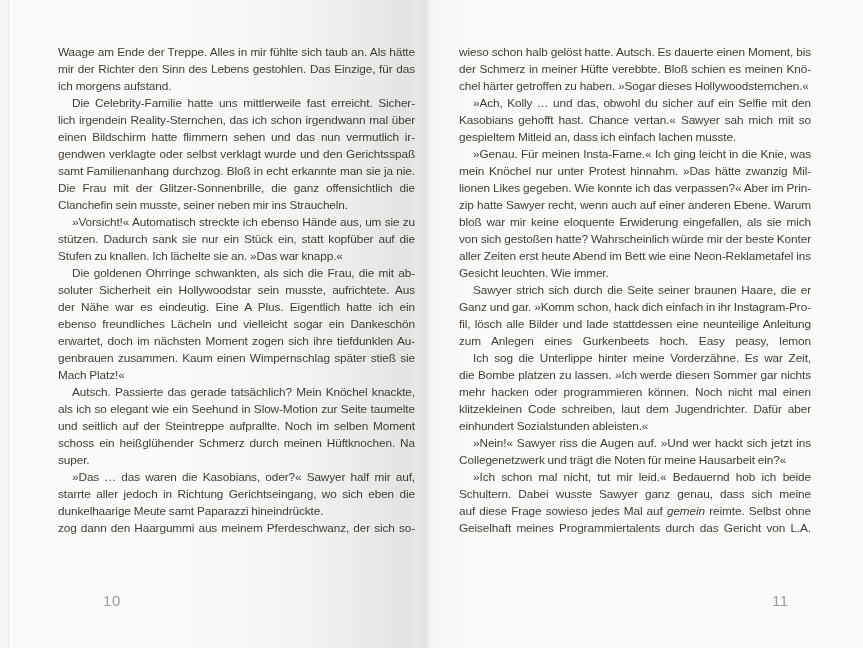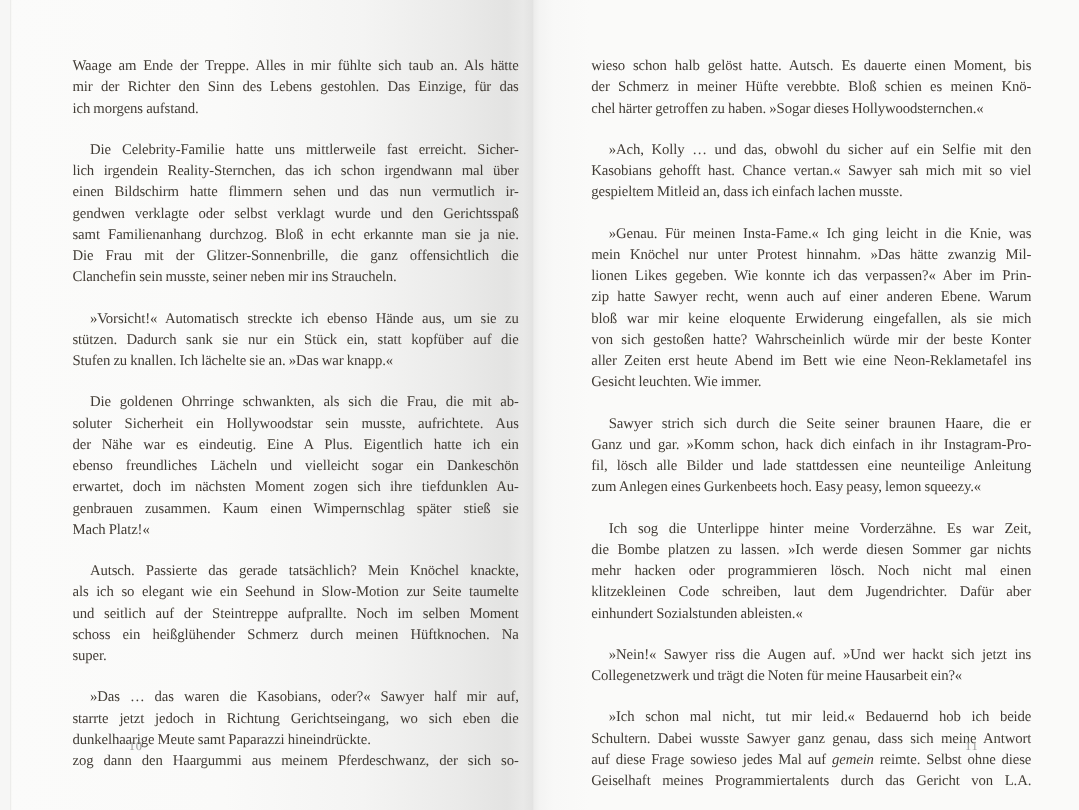--- a/index.html
+++ b/index.html
@@ -4,21 +4,21 @@
 <style>
   html, body {
     margin: 0; padding: 0;
     width: 863px; height: 648px;
     background: #fafaf9;
     overflow: hidden;
   }
   .spread {
     position: relative;
     width: 863px; height: 500px;
-    font-family: Liberation Serif, serif;
+    font-family: Liberation Sans, sans-serif;
   }
   .page { position: absolute; top: 0; height: 648px; }
   .page-left {
     left: 0; width: 427px;
     background: linear-gradient(to right,
       #fbfbfa 0%, #fafaf9 42%, #f4f4f3 68%,
       #eaeae9 86%, #e3e3e2 95%, #e9e9e8 98%, #e2e2e1 100%);
   }
   .page-right {
     left: 427px; width: 436px;
@@ -34,34 +34,34 @@
     background: #ededeb;
   }
   .text-col {
     position: absolute; top: 44px;
     font-size: 11.8px; line-height: 17px;
     color: #423c35;
     letter-spacing: -0.1px;
     word-spacing: -0.3px;
   }
   .col-left  { left: 58px; width: 357px; }
-  .col-right { left: 46px; width: 352px; }
+  .col-right { left: 32px; width: 352px; }
   .line {
     text-align: justify;
     text-align-last: justify;
     height: 17px;
     overflow: hidden;
     hyphens: none;
   }
   .line.para-end { text-align-last: left; }
-  .line.indent { text-indent: 14px; margin-top: 16px; }
+  .line.indent { text-indent: 14px; }
   .italic { font-style: italic; }
   .page-num {
     position: absolute; top: 592px;
-    font-size: 10px; color: #9b9b9b; letter-spacing: 0.6px;
+    font-size: 15px; color: #9b9b9b; letter-spacing: 0.6px;
   }
   .page-num-left  { left: 103px; }
   .page-num-right { left: 327px; margin-left: 18px; }
 </style>
 </head>
 <body>
 
 <div class="spread">
 
   <div class="page page-left">
@@ -87,21 +87,21 @@
         <div class="line">ebenso freundliches Lächeln und vielleicht sogar ein Dankeschön</div>
         <div class="line">erwartet, doch im nächsten Moment zogen sich ihre tiefdunklen Au-</div>
         <div class="line">genbrauen zusammen. Kaum einen Wimpernschlag später stieß sie</div>
         <div class="line para-end">Mach Platz!«</div>
         <div class="line indent">Autsch. Passierte das gerade tatsächlich? Mein Knöchel knackte,</div>
         <div class="line">als ich so elegant wie ein Seehund in Slow-Motion zur Seite taumelte</div>
         <div class="line">und seitlich auf der Steintreppe aufprallte. Noch im selben Moment</div>
         <div class="line">schoss ein heißglühender Schmerz durch meinen Hüftknochen. Na</div>
         <div class="line para-end">super.</div>
         <div class="line indent">»Das … das waren die Kasobians, oder?« Sawyer half mir auf,</div>
-        <div class="line">starrte jetzt jedoch in Richtung Gerichtseingang, wo sich eben die</div>
+        <div class="line">starrte aller jedoch in Richtung Gerichtseingang, wo sich eben die</div>
         <div class="line para-end">dunkelhaarige Meute samt Paparazzi hineindrückte.</div>
         <div class="line">zog dann den Haargummi aus meinem Pferdeschwanz, der sich so-</div>
       </div>
     <div class="page-num page-num-left">10</div>
   </div>
 
   <div class="page page-right">
     <div class="text-col col-right" id="col-right">
         <div class="line">wieso schon halb gelöst hatte. Autsch. Es dauerte einen Moment, bis</div>
         <div class="line">der Schmerz in meiner Hüfte verebbte. Bloß schien es meinen Knö-</div>
@@ -116,21 +116,21 @@
         <div class="line">bloß war mir keine eloquente Erwiderung eingefallen, als sie mich</div>
         <div class="line">von sich gestoßen hatte? Wahrscheinlich würde mir der beste Konter</div>
         <div class="line">aller Zeiten erst heute Abend im Bett wie eine Neon-Reklametafel ins</div>
         <div class="line para-end">Gesicht leuchten. Wie immer.</div>
         <div class="line indent">Sawyer strich sich durch die Seite seiner braunen Haare, die er</div>
         <div class="line">Ganz und gar. »Komm schon, hack dich einfach in ihr Instagram-Pro-</div>
         <div class="line">fil, lösch alle Bilder und lade stattdessen eine neunteilige Anleitung</div>
         <div class="line para-end">zum Anlegen eines Gurkenbeets hoch. Easy peasy, lemon squeezy.«</div>
         <div class="line indent">Ich sog die Unterlippe hinter meine Vorderzähne. Es war Zeit,</div>
         <div class="line">die Bombe platzen zu lassen. »Ich werde diesen Sommer gar nichts</div>
-        <div class="line">mehr hacken oder programmieren lösch. Noch nicht mal einen</div>
+        <div class="line">mehr hacken oder programmieren können. Noch nicht mal einen</div>
         <div class="line">klitzekleinen Code schreiben, laut dem Jugendrichter. Dafür aber</div>
         <div class="line para-end">einhundert Sozialstunden ableisten.«</div>
         <div class="line indent">»Nein!« Sawyer riss die Augen auf. »Und wer hackt sich jetzt ins</div>
         <div class="line para-end">Collegenetzwerk und trägt die Noten für meine Hausarbeit ein?«</div>
         <div class="line indent">»Ich schon mal nicht, tut mir leid.« Bedauernd hob ich beide</div>
         <div class="line">Schultern. Dabei wusste Sawyer ganz genau, dass sich meine Antwort</div>
         <div class="line"><span>auf diese Frage sowieso jedes Mal auf </span><span class="italic">gemein</span><span> reimte. Selbst ohne diese</span></div>
         <div class="line">Geiselhaft meines Programmiertalents durch das Gericht von L.A.</div>
       </div>
     <div class="page-num page-num-right">11</div>

